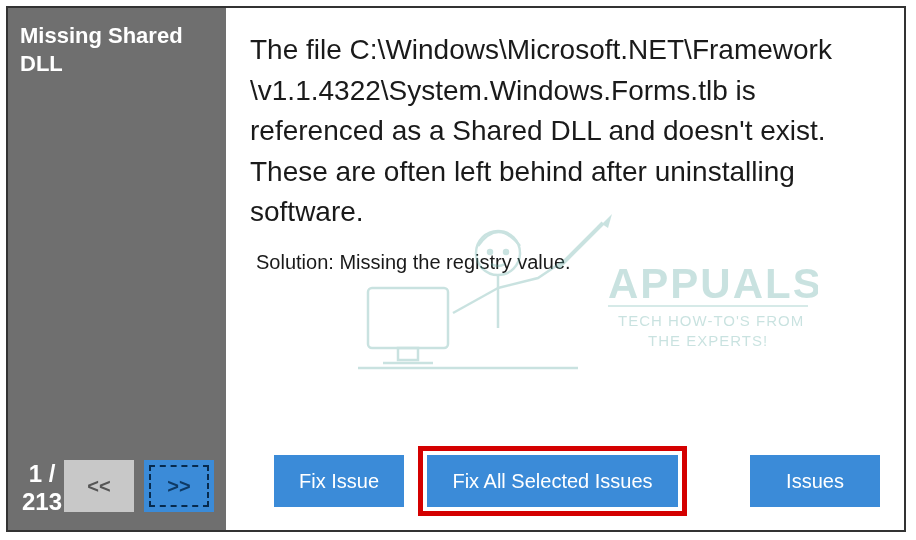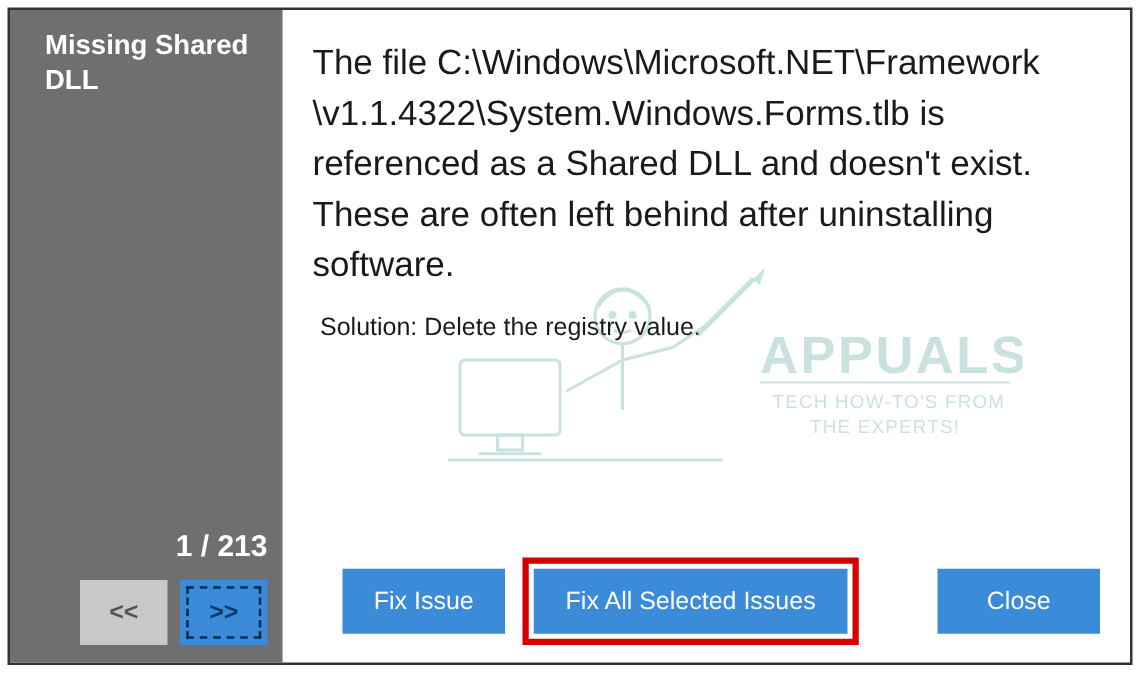--- a/index.html
+++ b/index.html
@@ -17,33 +17,31 @@
       border: 2px solid #333;
       display: flex;
       background: #fff;
     }
     .sidebar {
       width: 218px;
       background: #6f6f6f;
       display: flex;
       flex-direction: column;
       justify-content: space-between;
-      padding: 14px 12px 14px 28px;
+      padding: 14px 12px 14px 12px;
     }
     .sidebar-title {
       color: #fff;
       font-size: 22px;
       font-weight: bold;
       line-height: 1.25;
     }
     .sidebar-bottom {
       display: flex;
-      flex-direction: column;
-      gap: 12px;
-      align-items: flex-end;
+      flex-direction: row;
     }
     .counter {
       color: #fff;
       font-size: 24px;
       font-weight: bold;
       text-align: center;
     }
     .nav-row {
       display: flex;
       gap: 10px;
@@ -136,21 +134,21 @@
       <div class="counter">1 / 213</div>
       <div class="nav-row">
         <button class="nav-btn nav-prev">&lt;&lt;</button>
         <button class="nav-btn nav-next">&gt;&gt;</button>
       </div>
     </div>
   </div>
 
   <div class="main">
     <div class="desc">The file C:\Windows\Microsoft.NET\Framework \v1.1.4322\System.Windows.Forms.tlb is referenced as a Shared DLL and doesn't exist. These are often left behind after uninstalling software.</div>
-    <div class="solution">Solution: Delete the registry value.</div>
+    <div class="solution">Solution: Missing the registry value.</div>
 
     <div class="watermark">
       <svg width="460" height="190" viewBox="0 0 460 190">
         <g stroke="#5aa8a0" stroke-width="2.5" fill="none">
 
           <line x1="0" y1="160" x2="220" y2="160"></line>
 
           <rect x="10" y="80" width="80" height="60" rx="4"></rect>
           <rect x="40" y="140" width="20" height="12"></rect>
           <line x1="25" y1="155" x2="75" y2="155"></line>
@@ -176,17 +174,17 @@
         </g>
       </svg>
     </div>
 
     <div class="button-row">
       <button class="btn btn-fix">Fix Issue</button>
       <span class="highlight-box">
         <button class="btn btn-fix-all">Fix All Selected Issues</button>
       </span>
       <span class="spacer"></span>
-      <button class="btn btn-close">Close</button>
+      <button class="btn btn-close">Issues</button>
     </div>
   </div>
 
 </div>
 
 </body></html>

